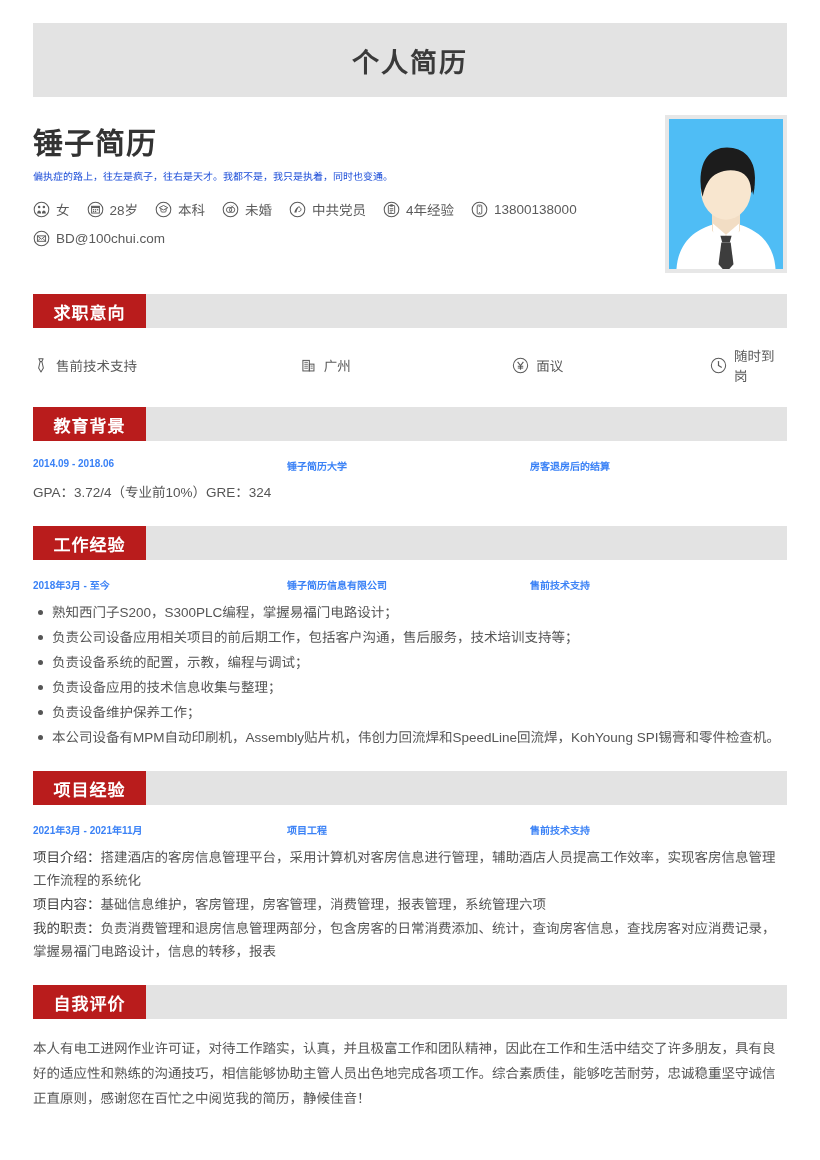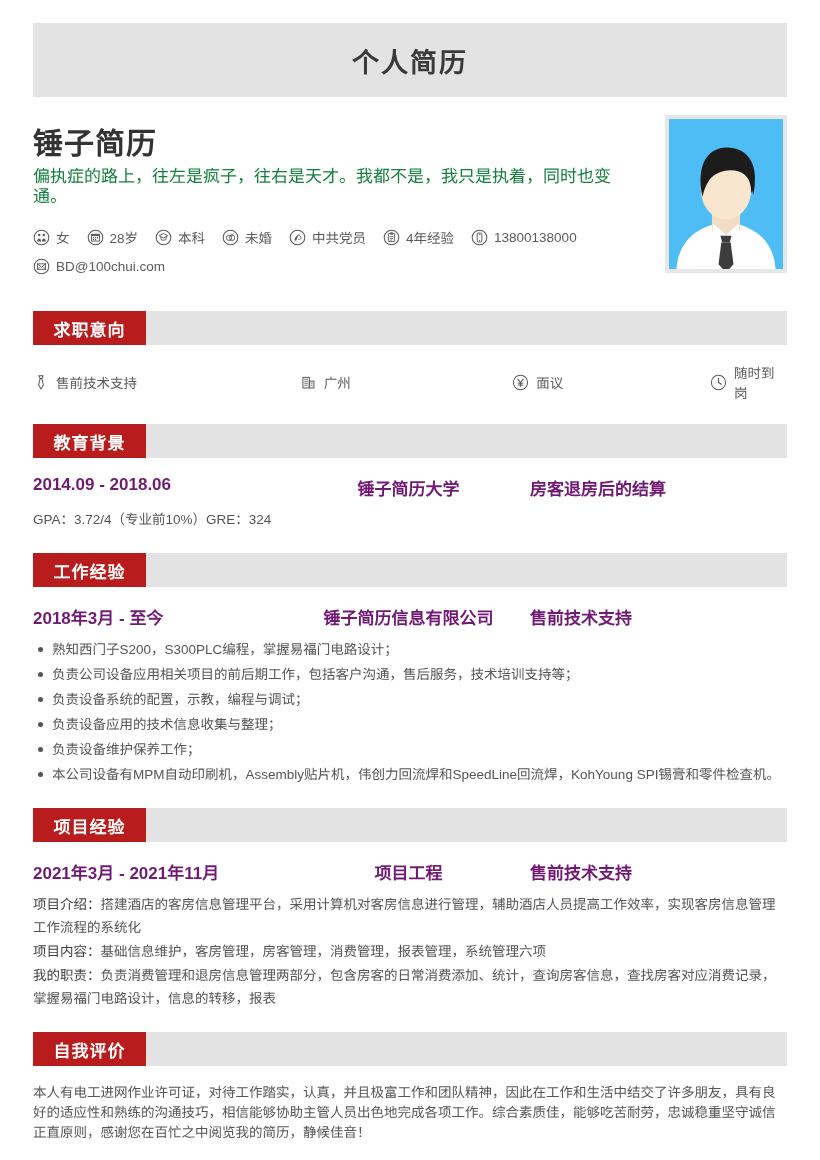--- a/index.html
+++ b/index.html
@@ -38,24 +38,24 @@
     min-height: 175px;
   }
   .name {
     font-size: 30px;
     font-weight: bold;
     color: #333333;
     letter-spacing: 1px;
     margin-bottom: 4px;
   }
   .tagline {
-    font-size: 17px;
-    color: #15803d;
+    font-size: 10px;
+    color: #1d4ed8;
     line-height: 20px;
-    margin-bottom: 20px;
+    margin-bottom: 12px;
     max-width: 600px;
   }
   .meta-row {
     display: flex;
     flex-wrap: wrap;
     align-items: center;
     max-width: 600px;
     row-gap: 11px;
   }
   .meta-item {
@@ -114,27 +114,27 @@
     color: #5a5a5a;
   }
   .intent-item .ic { margin-right: 7px; display: flex; align-items: center; }
   .intent-item:nth-child(1) { width: 270px; }
   .intent-item:nth-child(2) { width: 215px; }
   .intent-item:nth-child(3) { width: 200px; }
 
   
   .entry-head {
     display: flex;
-    font-size: 17px;
+    font-size: 10px;
     font-weight: bold;
-    color: #701a75;
+    color: #3b82f6;
     margin-bottom: 9px;
   }
   .entry-head .c1 { width: 254px; }
-  .entry-head .c2 { width: 243px; text-align: center; }
+  .entry-head .c2 { width: 243px; }
   .entry-head .c3 { flex: 1; }
 
   .sub-line {
     font-size: 13.5px;
     color: #555555;
     line-height: 22px;
   }
 
   
   ul.bullets { list-style: none; margin-top: 3px; }
@@ -162,21 +162,21 @@
     font-size: 13.5px;
     color: #555555;
     line-height: 23px;
     margin-bottom: 1px;
   }
   .lbl-para .lbl { font-weight: normal; color: #3f3f3f; }
 
   .free-para {
     font-size: 13.5px;
     color: #555555;
-    line-height: 20px;
+    line-height: 25px;
   }
 </style>
 </head>
 <body>
 
 <div class="page">
 
   <div class="banner">
     <div class="banner-title">个人简历</div>
   </div>

